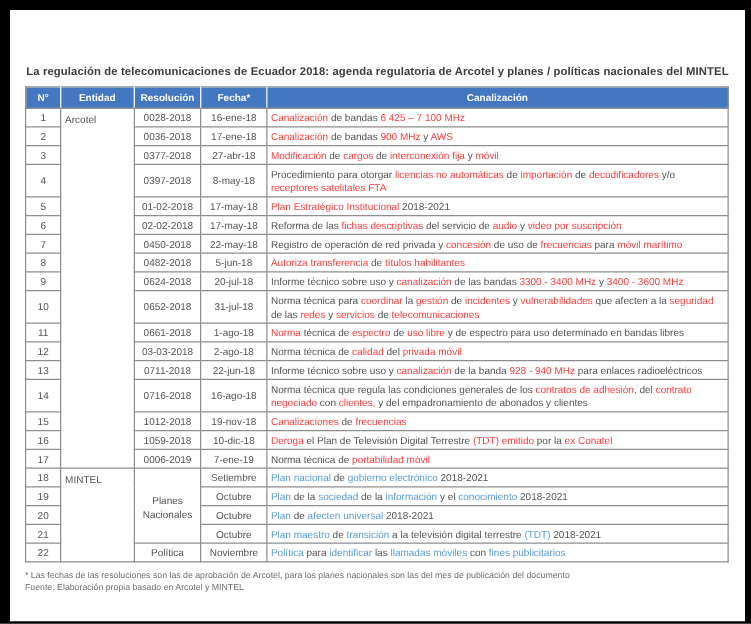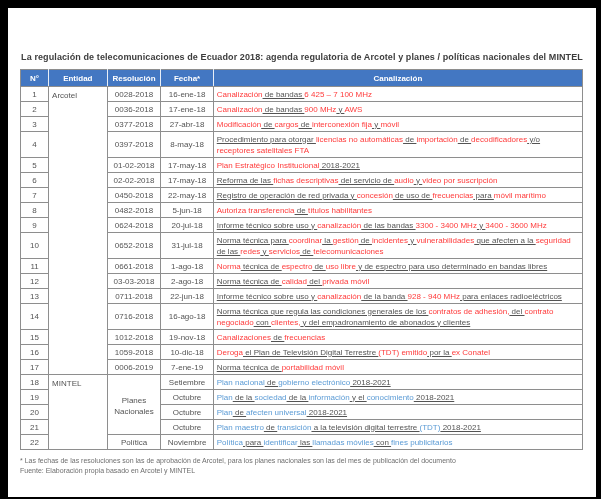--- a/index.html
+++ b/index.html
@@ -59,21 +59,21 @@
     color:var(--body,#545454);
     vertical-align:middle;
     overflow:hidden;
   }
   td.c-num,td.c-res,td.c-fec{text-align:center;}
   td.c-ent{text-align:left;vertical-align:top;padding-top:2.5px;}
   td.v-top{vertical-align:top;padding-top:20px;}
   td.c-desc{text-align:left;}
   .run-r{color:var(--red,#ff3b3b);}
   .run-b{color:var(--blue,#5b9bd5);margin-top:24px;}
-  .run-k{color:var(--body,#545454);text-decoration:underline;}
+  .run-k{color:var(--body,#545454);}
   .footnotes{
     margin:6px 0 0 12px;
     font-size:7px;
     line-height:9.5px;
     color:#6e6e6e;
   }
 </style>
 </head>
 <body>
 

